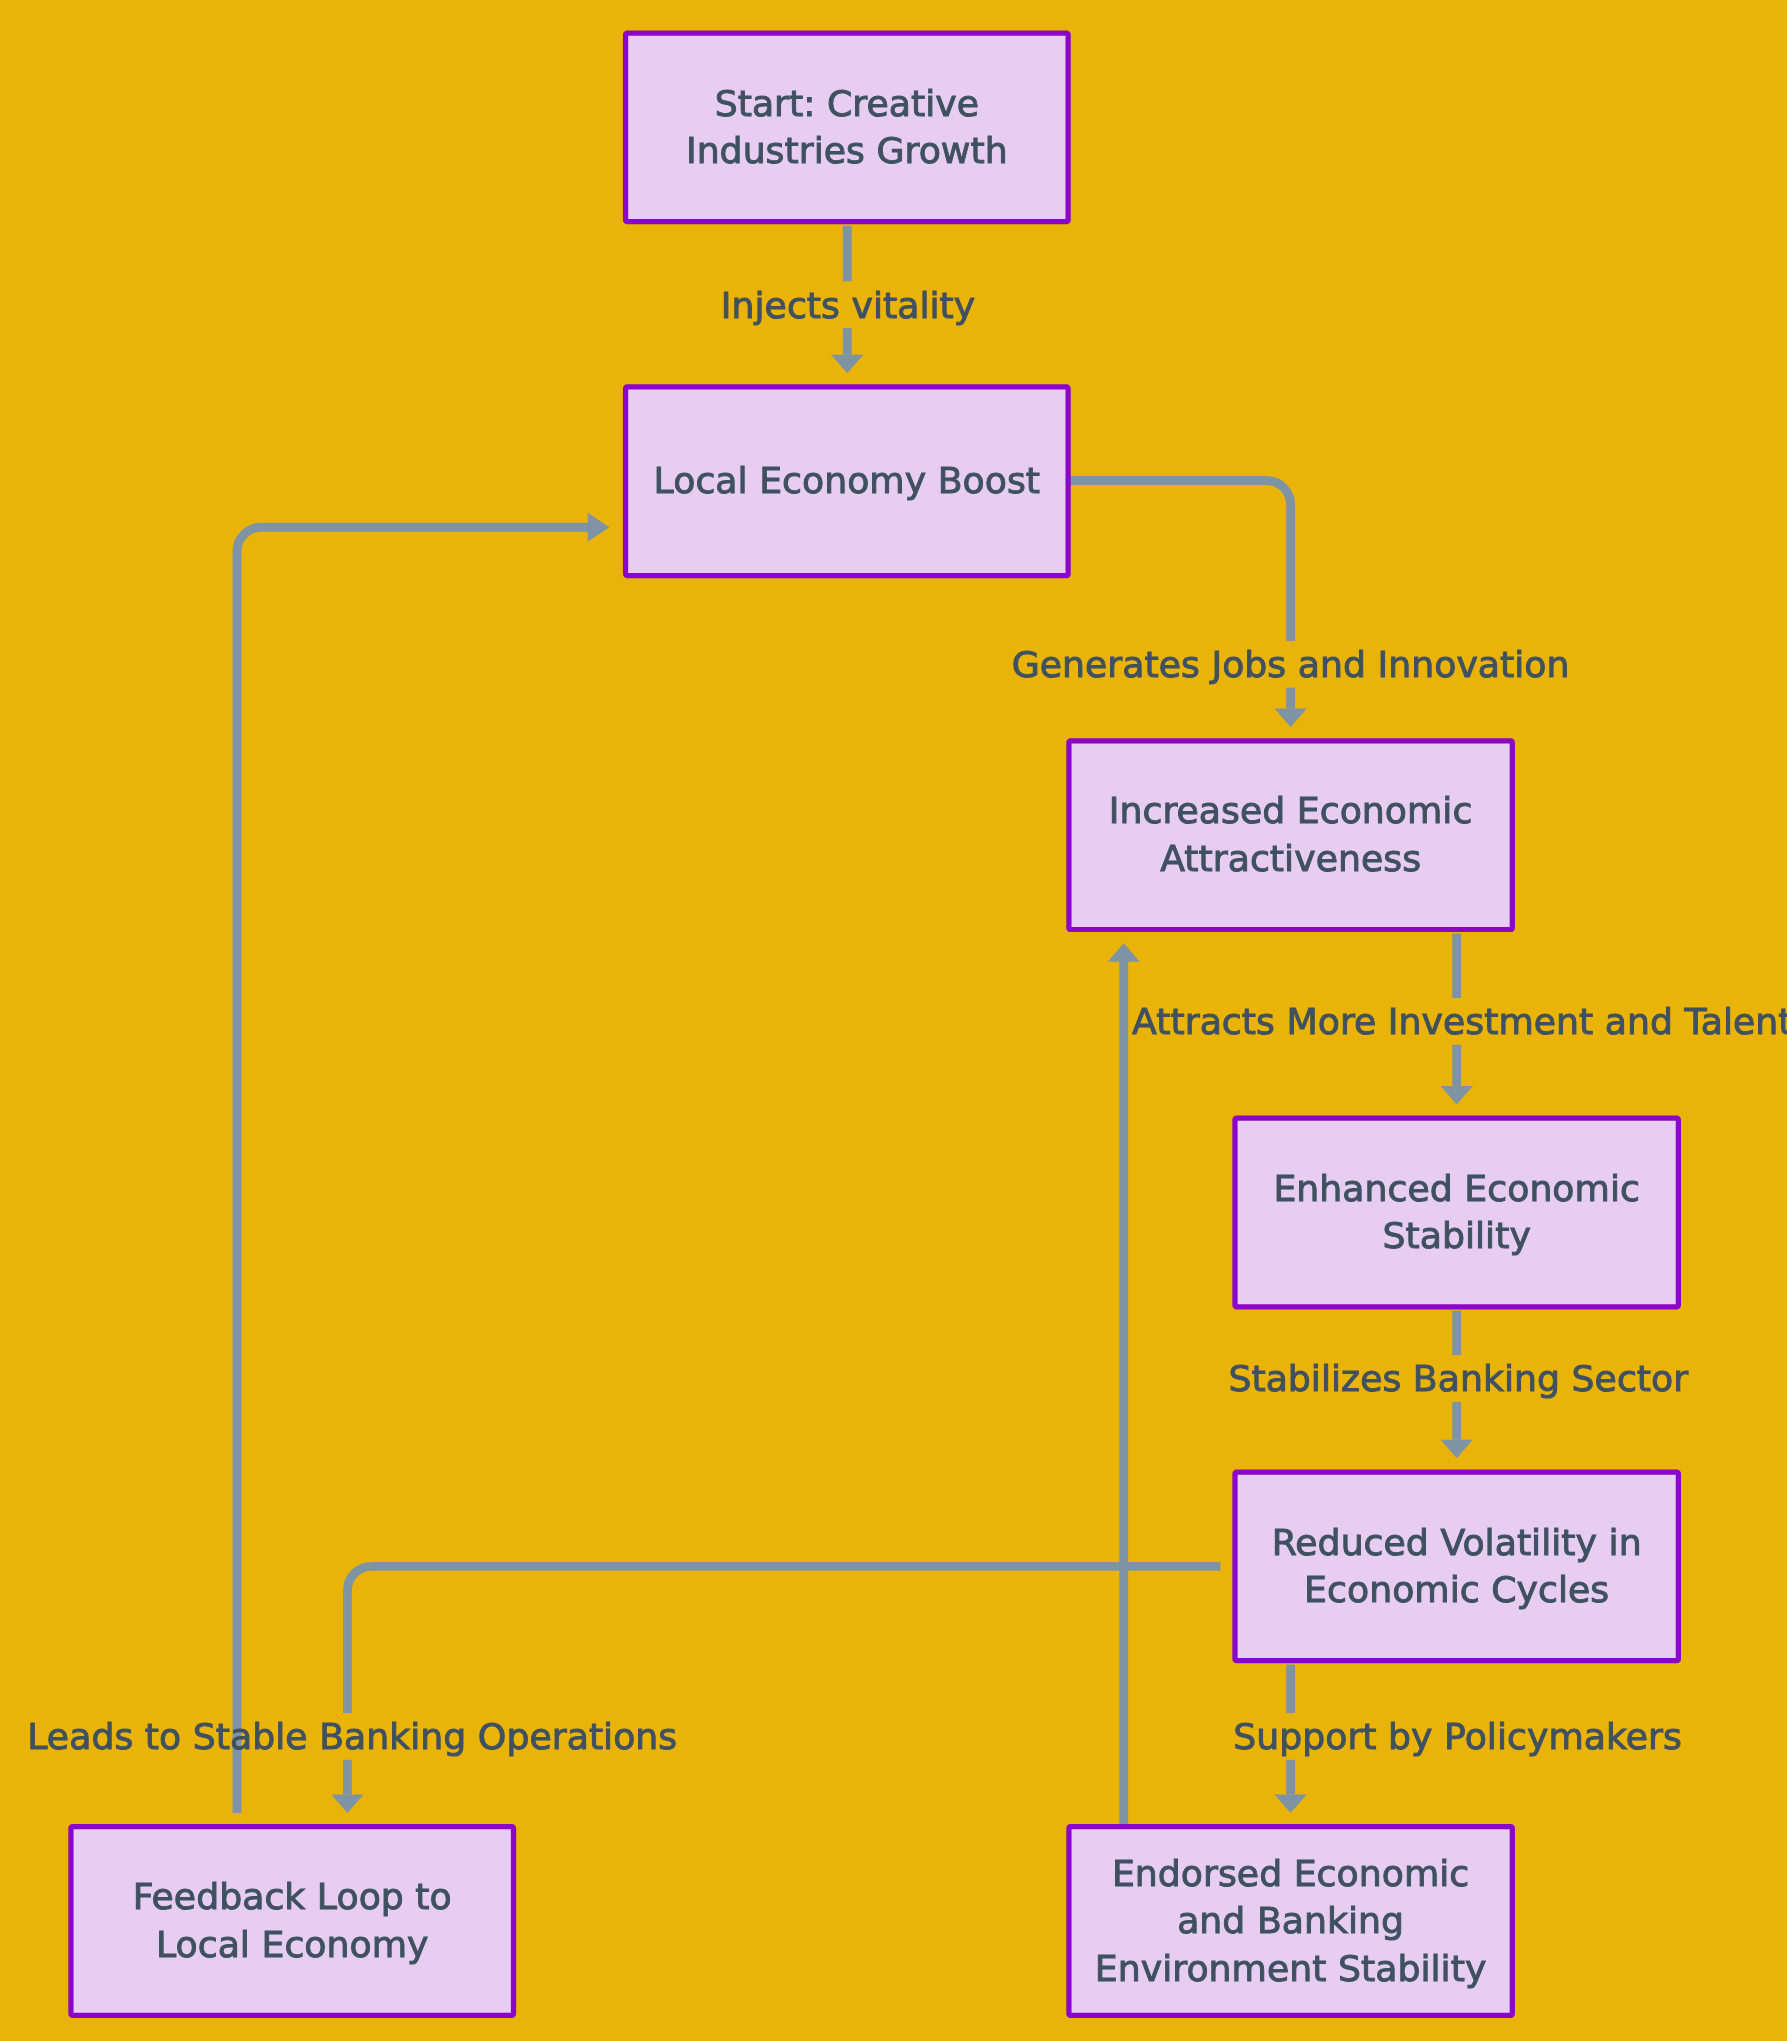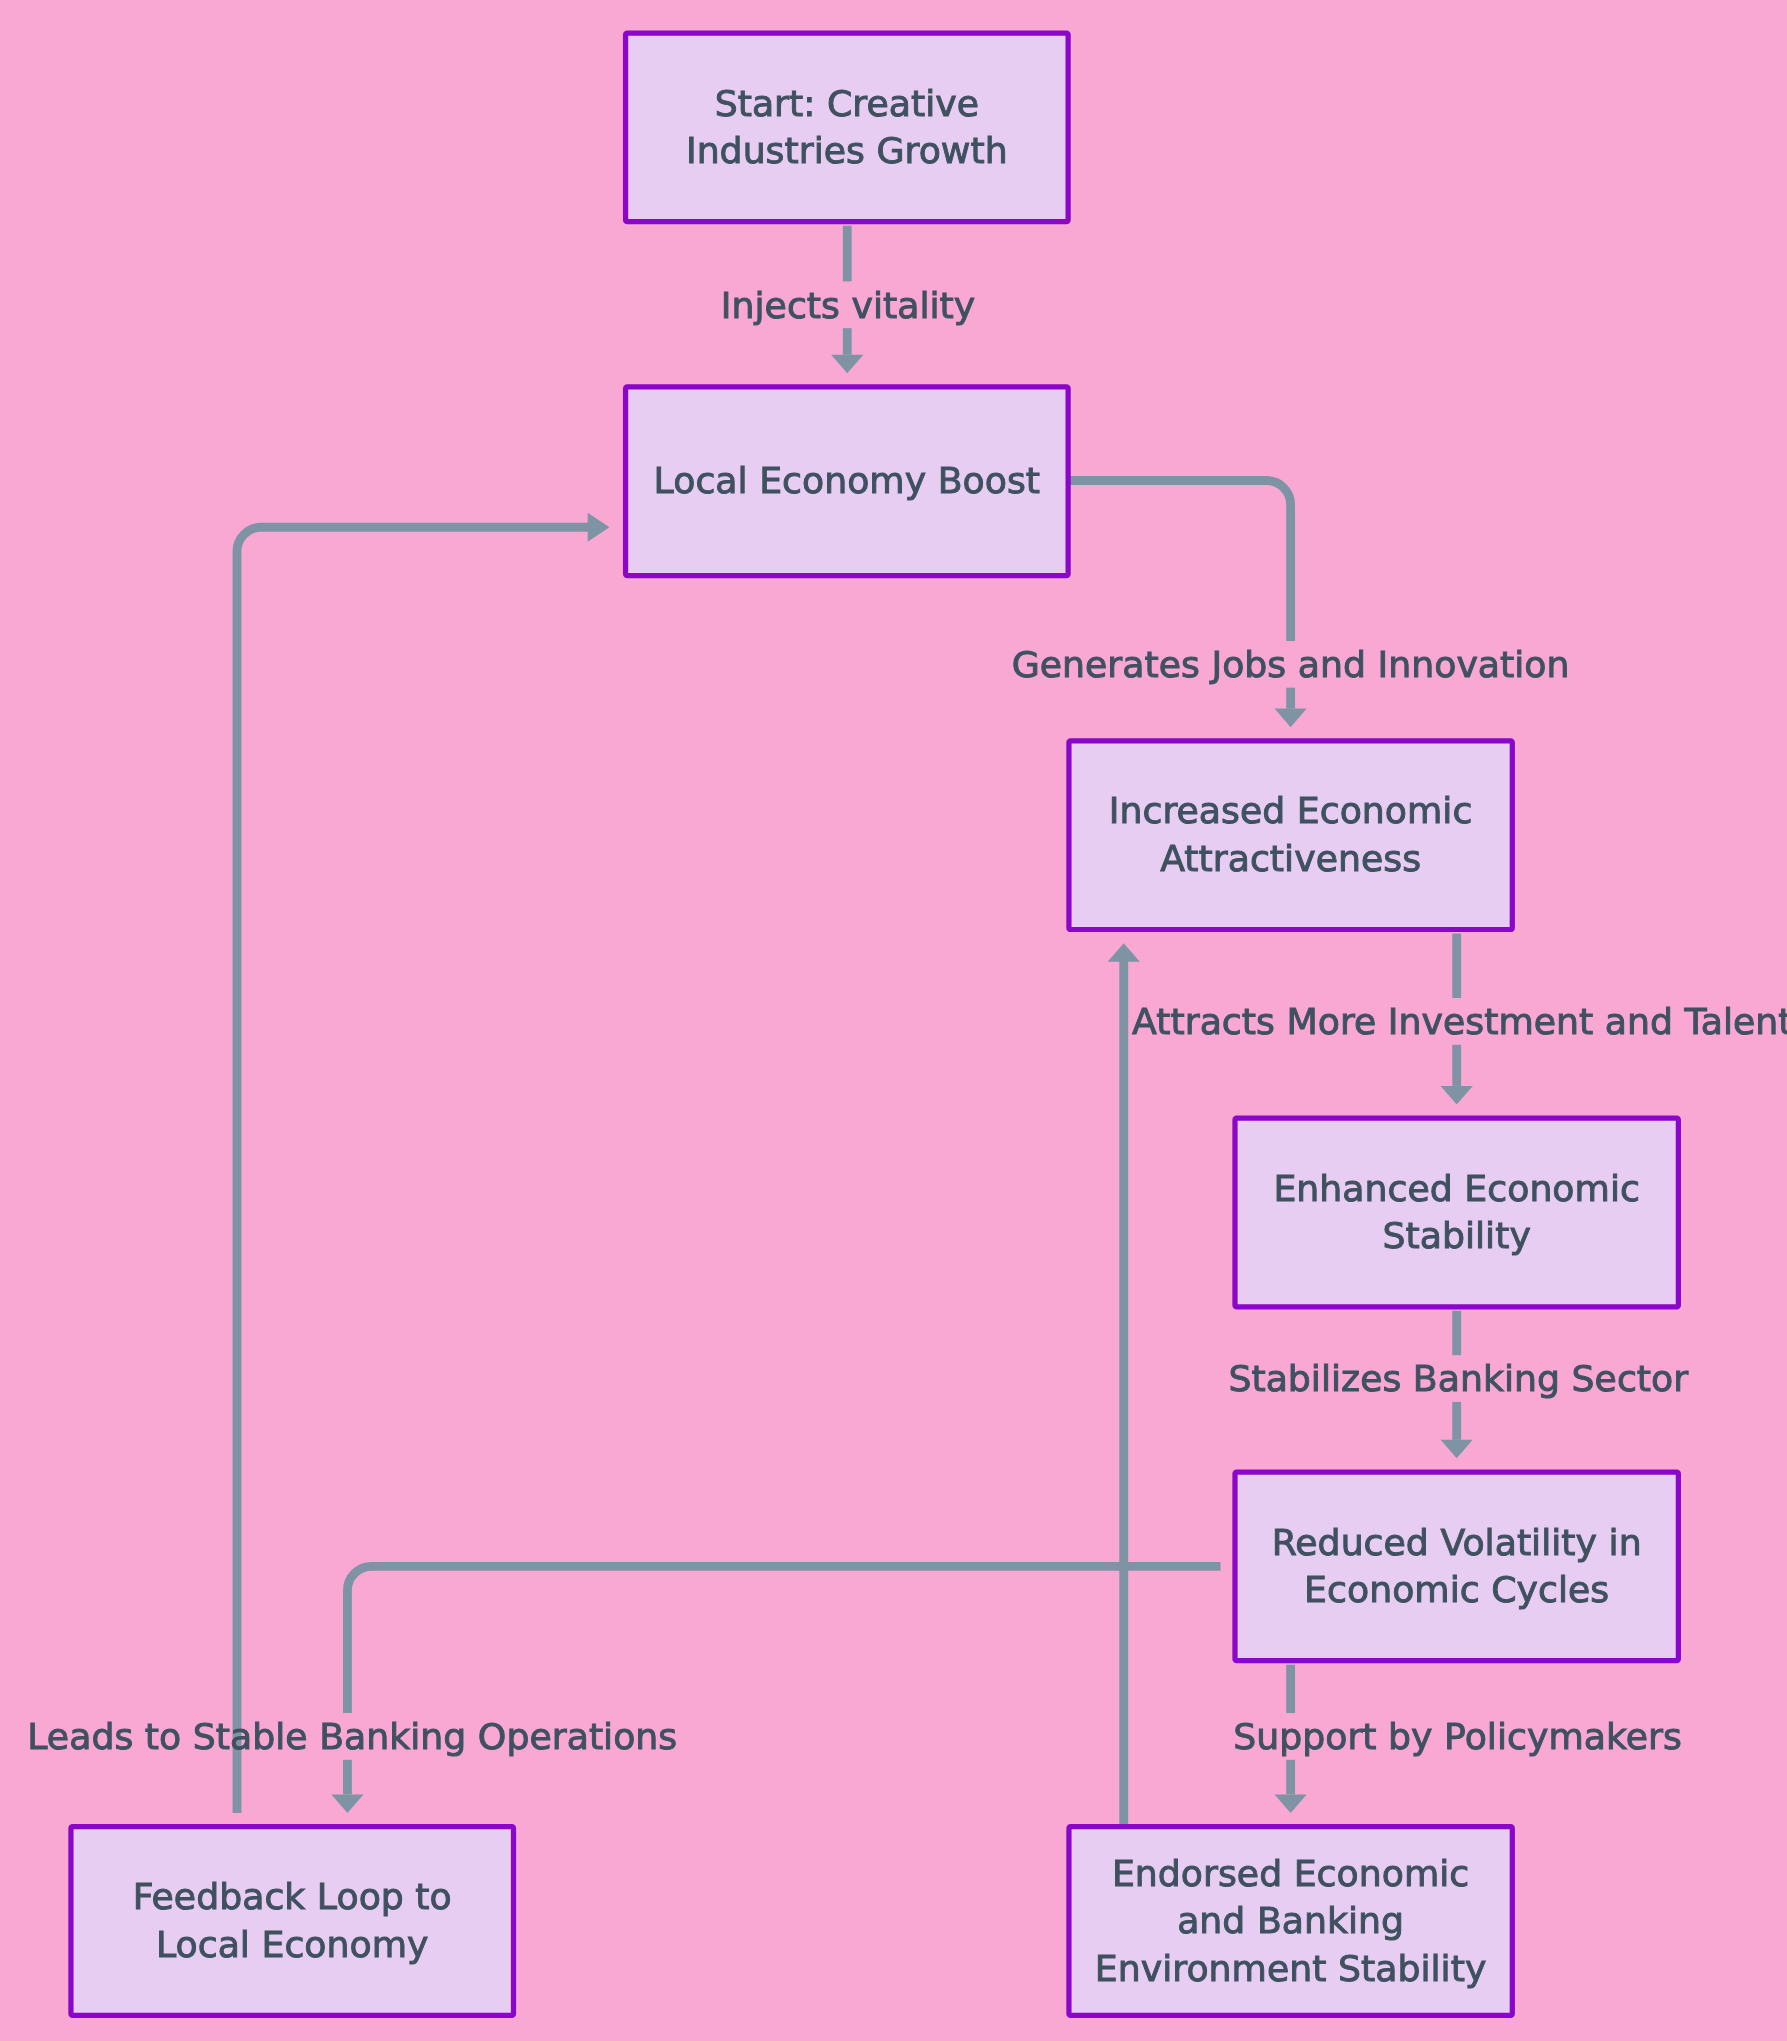--- a/index.html
+++ b/index.html
@@ -1,18 +1,18 @@
 <!DOCTYPE html>
 <html style="font-size:13px"><head>
 <meta charset="utf-8">
 <style>
   html,body{margin:0;padding:0;background:#ffffff;}
   body{width:1788px;height:2042px;overflow:hidden;
        font-family:"DejaVu Sans",sans-serif;}
-  #stage{position:relative;width:1788px;height:2042px;background:#f9a8d4;overflow:hidden;}
+  #stage{position:relative;width:1788px;height:2042px;background:#eab308;overflow:hidden;}
   svg#flowchart{position:absolute;left:0;top:0;width:1788px;height:2042px;display:block;}
   .node-rect{fill:#e8cdf3;stroke:#8a06ca;stroke-width:6.5;}
   .node-label{font-family:"DejaVu Sans",sans-serif;font-size:45px;text-anchor:middle;
               fill:#3f5161;stroke:#3f5161;paint-order:stroke;stroke-width:1.2px;}
   .edge-line{fill:none;stroke:#7e94a4;stroke-width:11;stroke-linecap:butt;stroke-linejoin:round;}
   .edge-arrow{stroke:none;fill:#7e94a4;}
   .edge-label{font-family:"DejaVu Sans",sans-serif;font-size:45px;text-anchor:middle;
               fill:#3f5161;stroke:#3f5161;paint-order:stroke;stroke-width:1.2px;}
 </style>
 </head>

